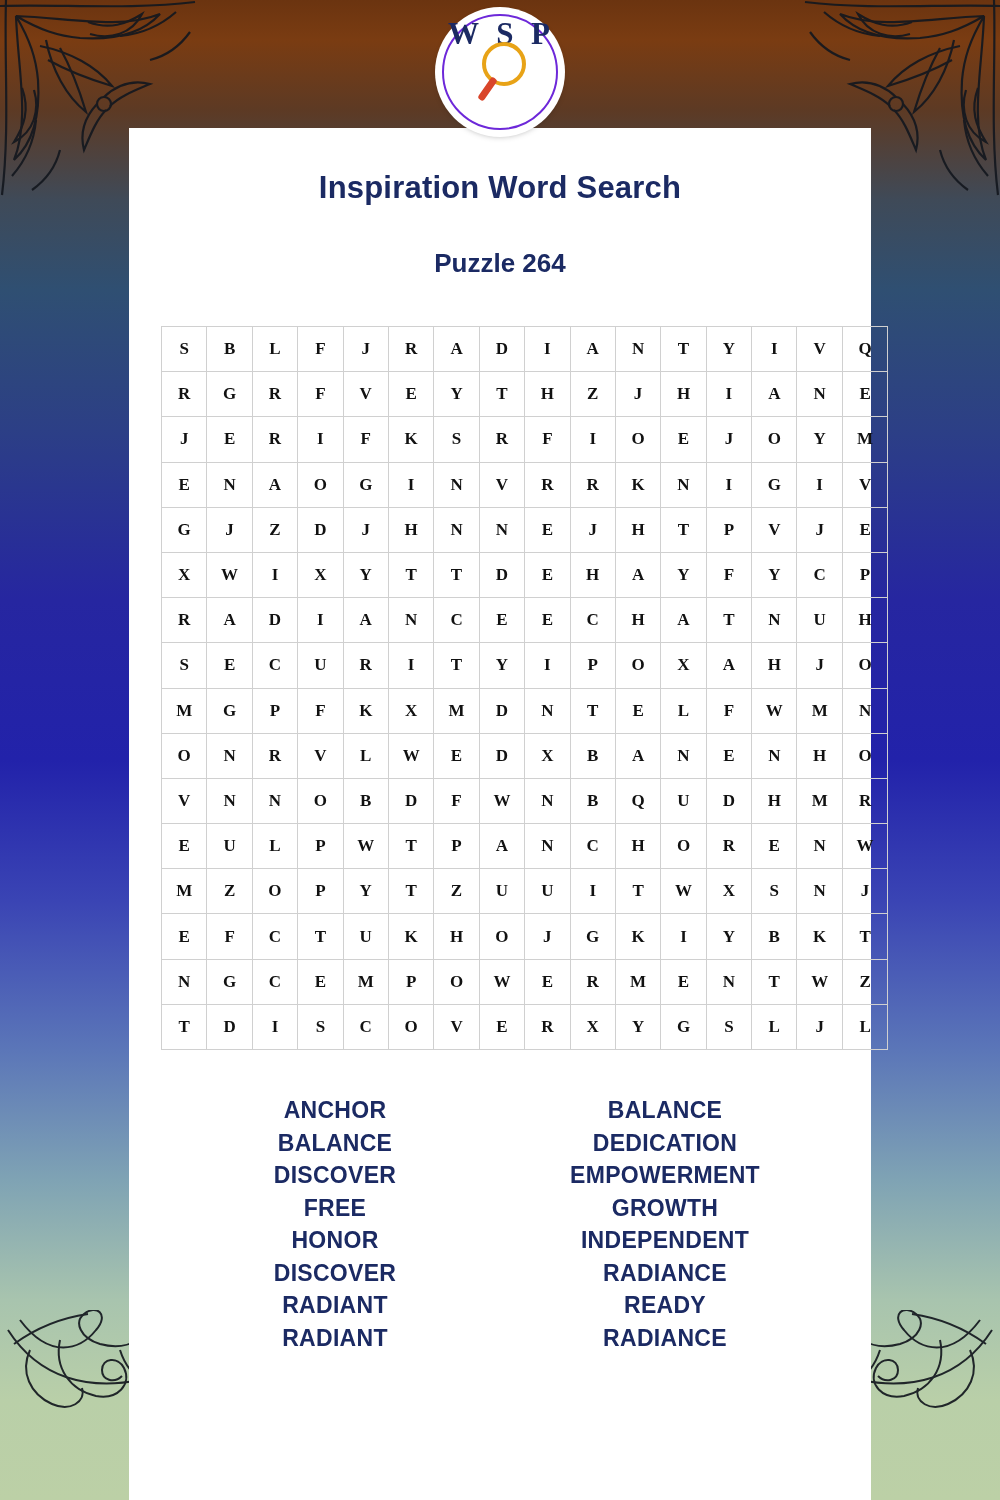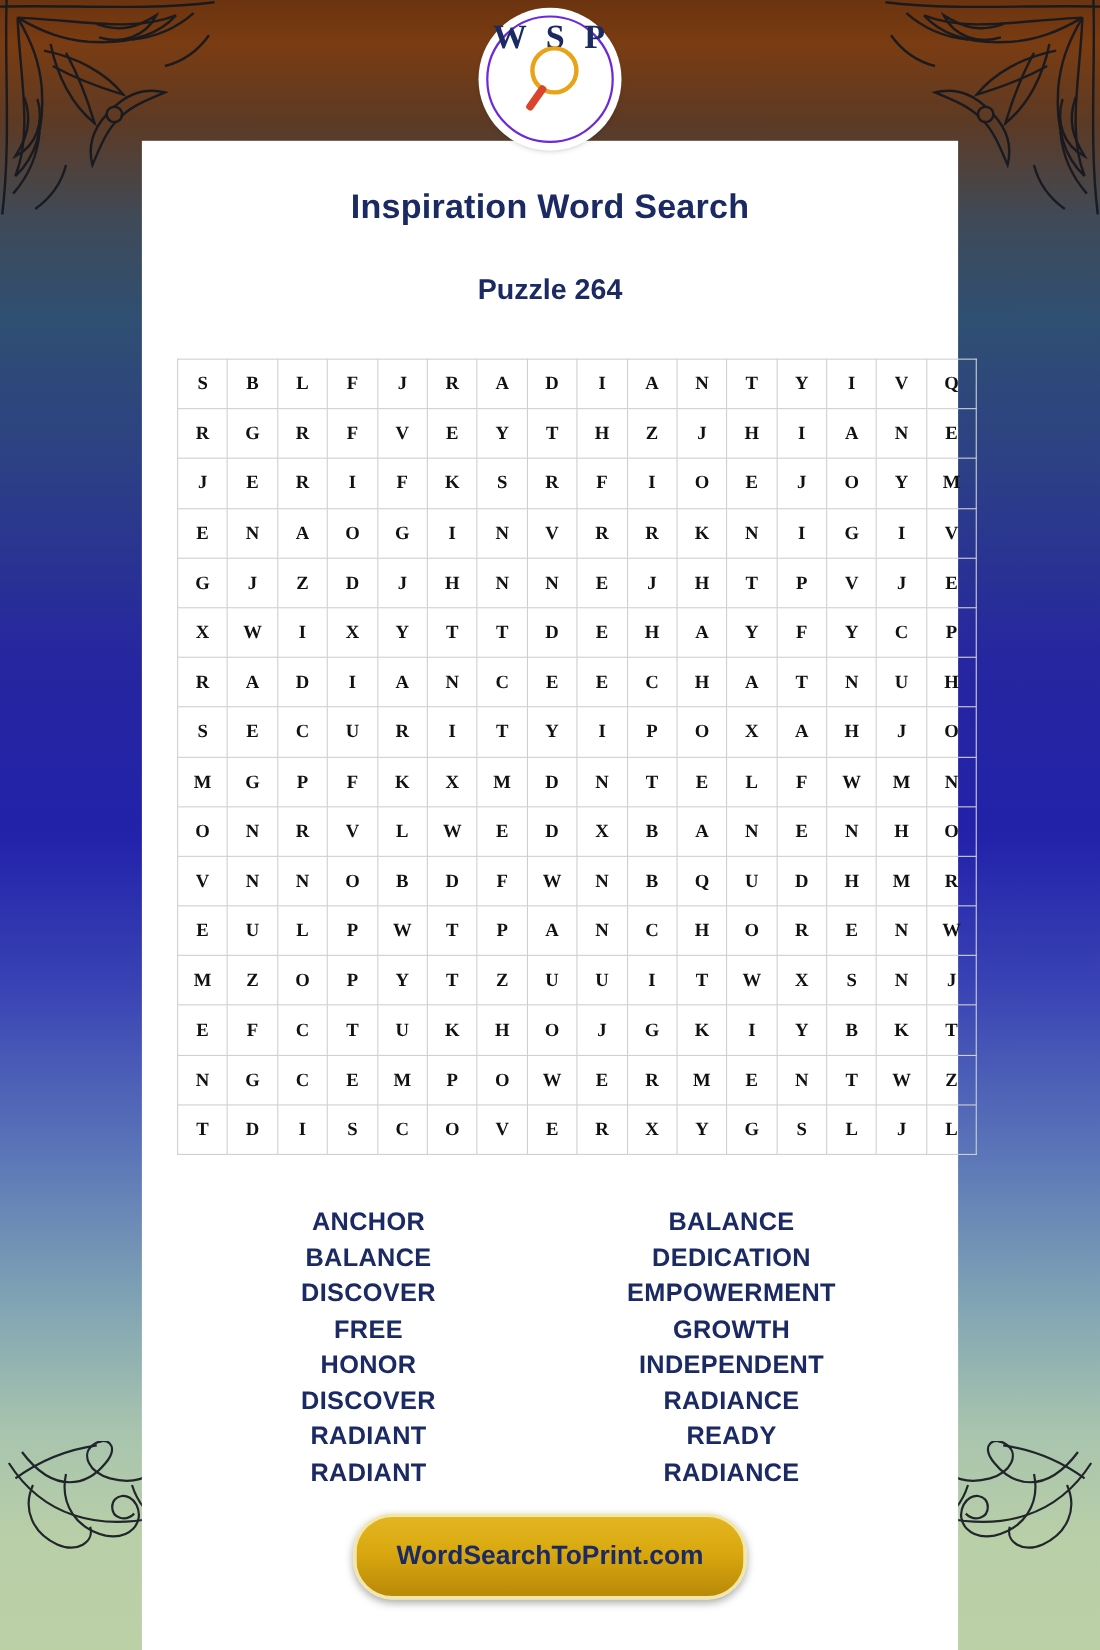--- a/index.html
+++ b/index.html
@@ -600,17 +600,14 @@
           <div>EMPOWERMENT</div>
           <div>GROWTH</div>
           <div>INDEPENDENT</div>
           <div>RADIANCE</div>
           <div>READY</div>
           <div>RADIANCE</div>
         </div>
     </div>
   </div>
 
-  <div id="footer">
-    <span>WordSearchToPrint.com</span>
-  </div>
 
 </div>
 
 </body></html>

